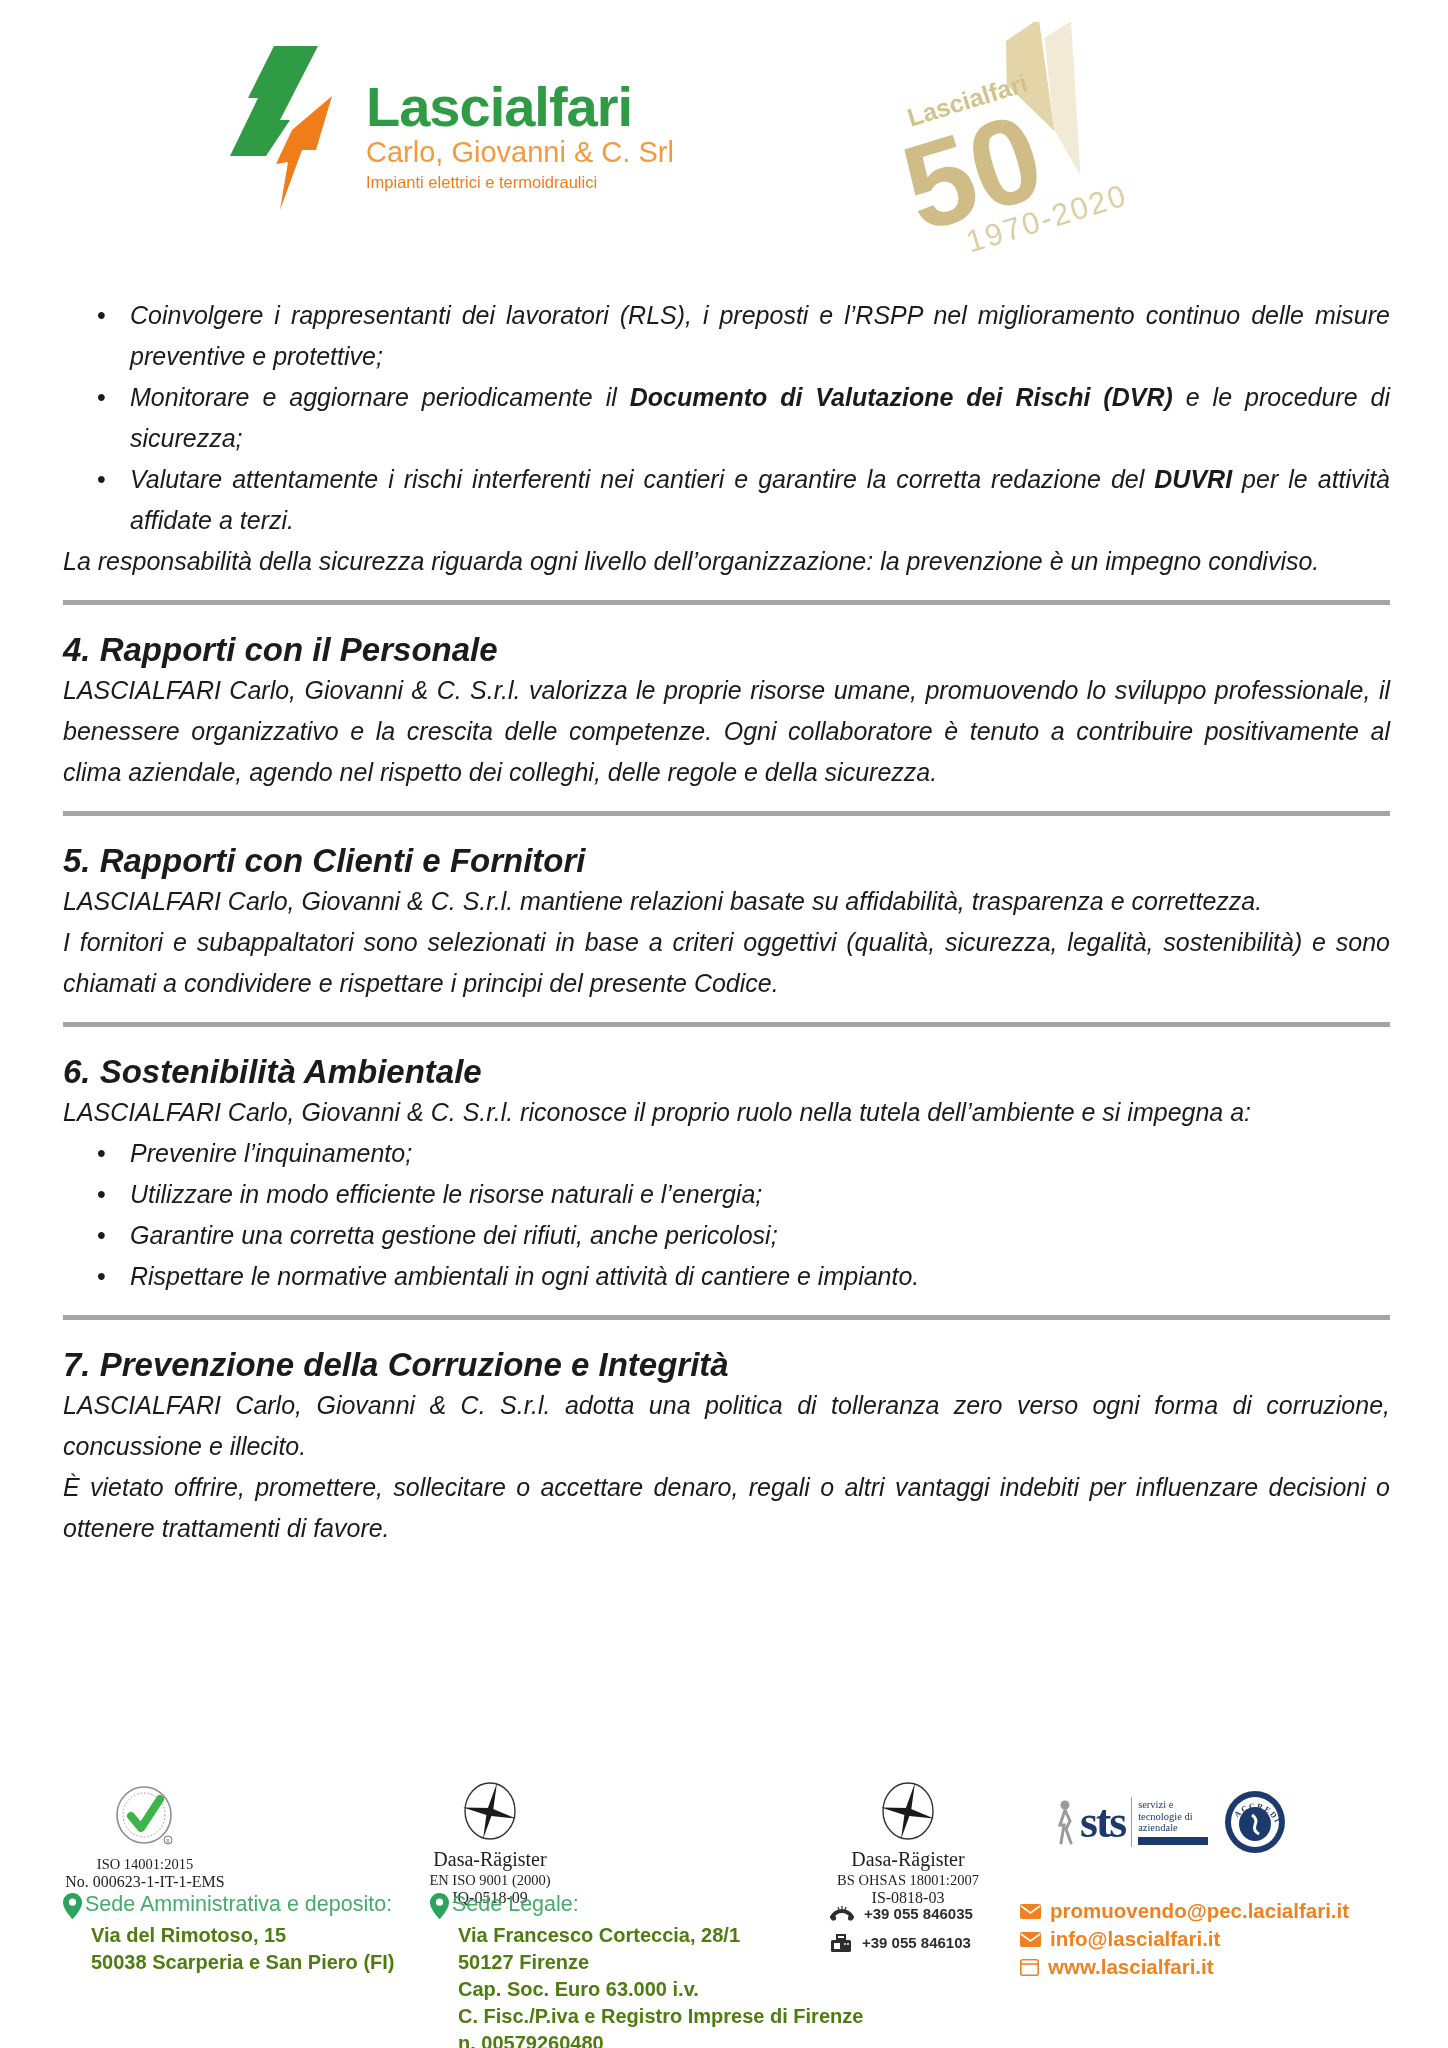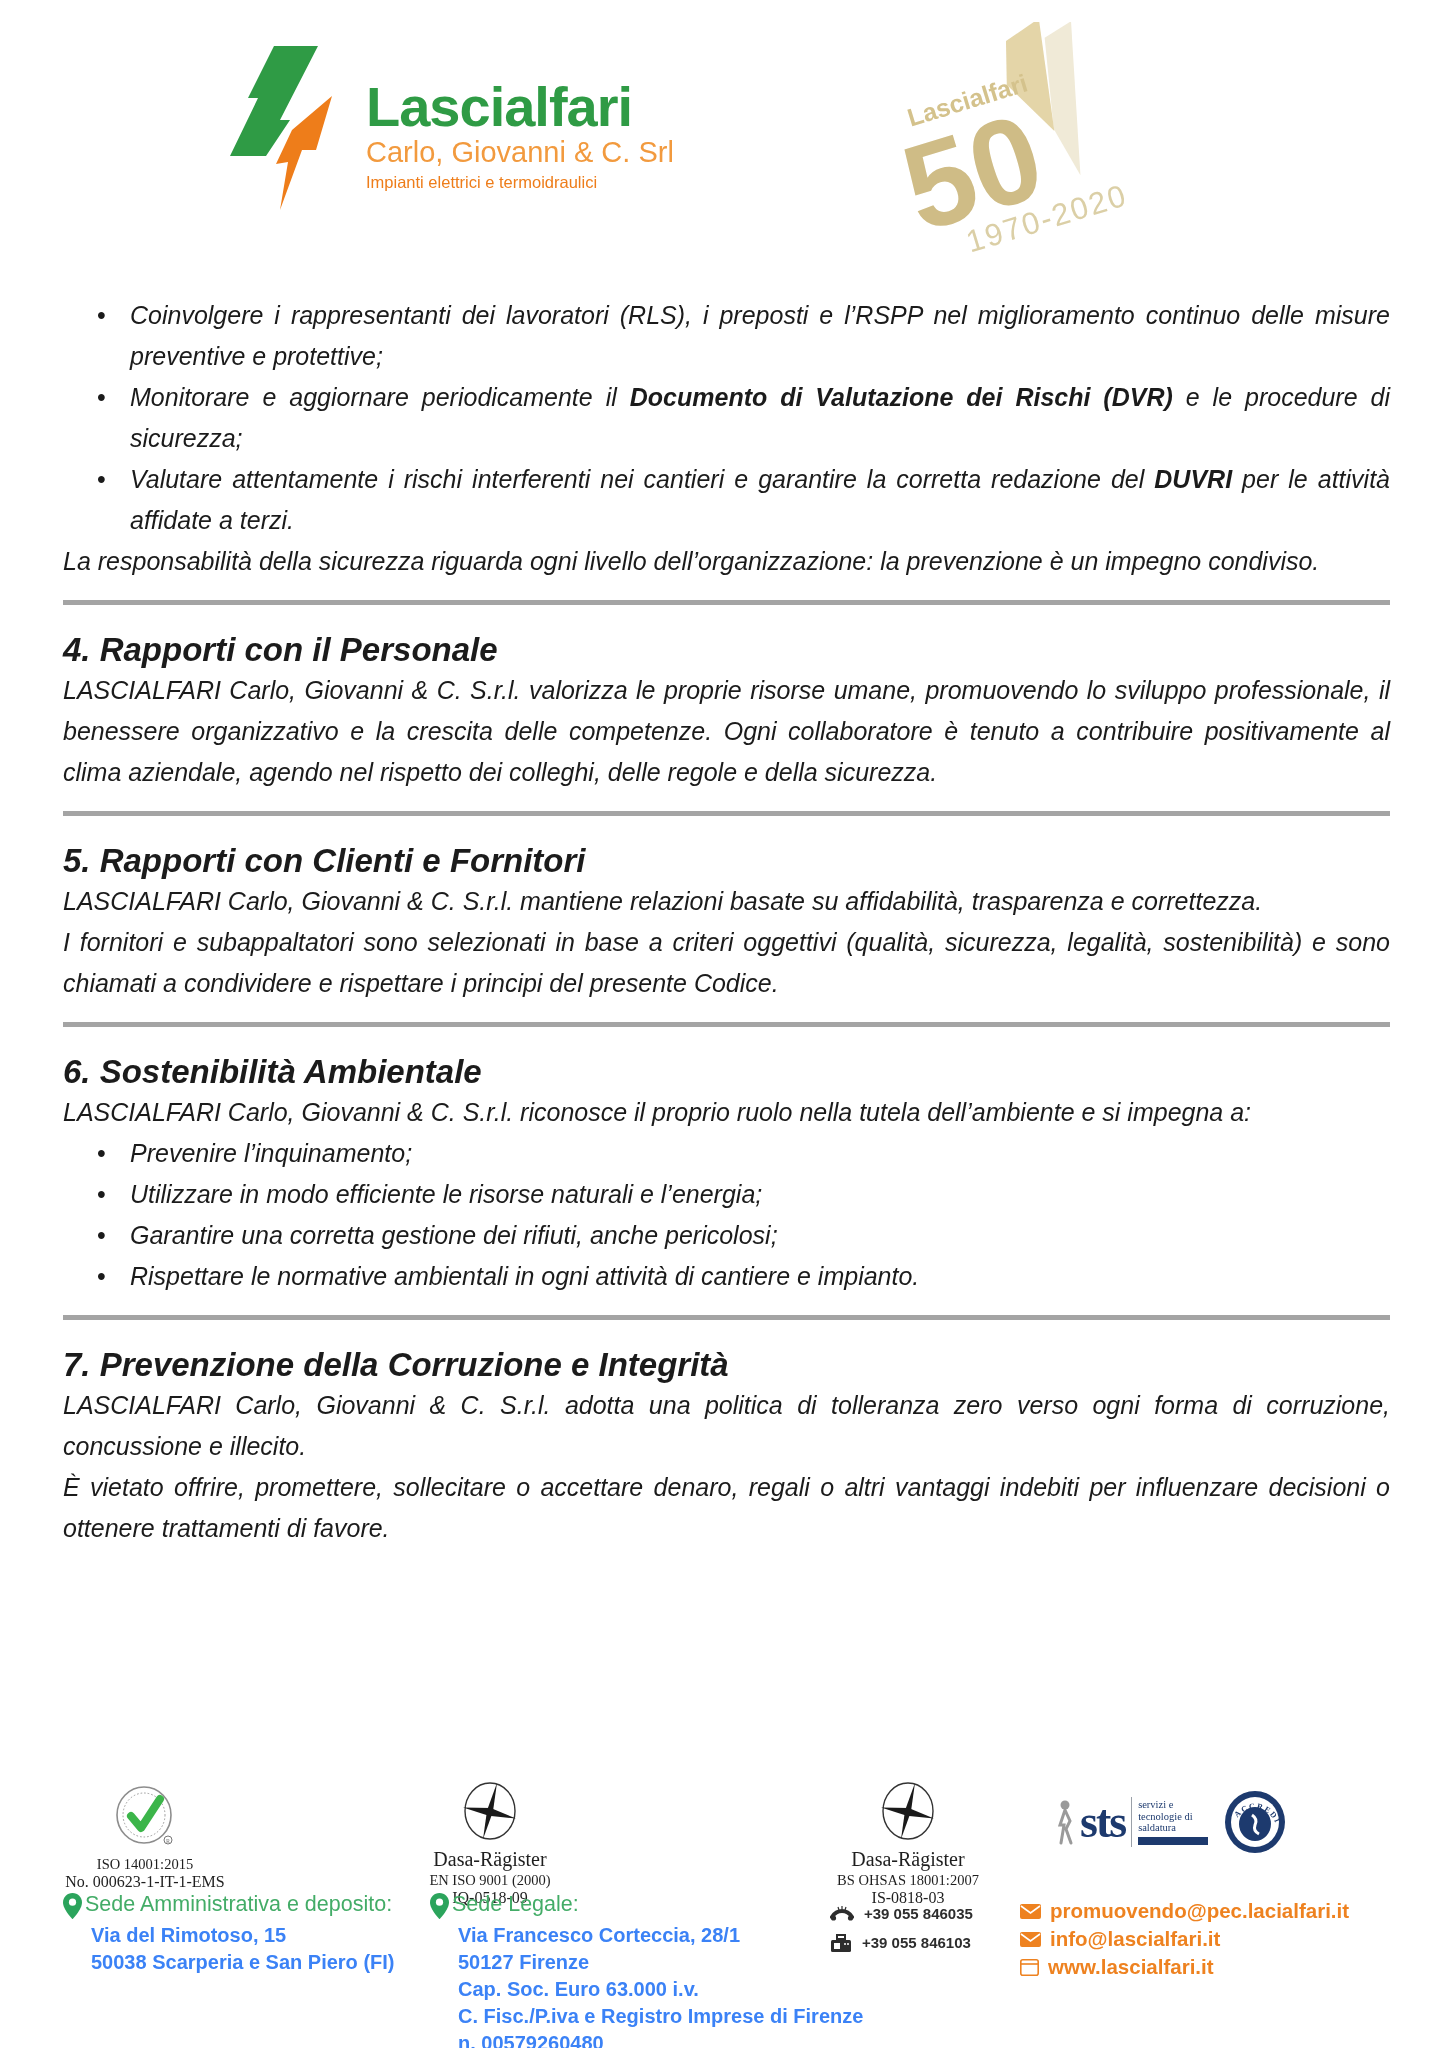--- a/index.html
+++ b/index.html
@@ -41,21 +41,21 @@
             font-family:Liberation Serif, serif;}
   .sts-word{font-size:46px;font-weight:800;color:#1d3a6e;letter-spacing:-2px;line-height:46px;}
   .sts-div{width:1px;height:50px;background:#9aa0a8;}
   .sts-side{width:78px;}
   .sts-sub{font-size:10.5px;line-height:11.5px;color:#1d3a6e;text-align:left;}
   .sts-banner{margin-top:3px;width:70px;height:8px;background:#1d3a6e;}
 
   .col{position:absolute;}
   .loc-label{display:flex;align-items:flex-start;gap:3px;font-size:21.5px;color:#43ac67;
              line-height:26px;margin-bottom:3px;}
-  .loc-line{font-size:20px;font-weight:700;color:#3b82f6;line-height:27px;}
+  .loc-line{font-size:20px;font-weight:700;color:#4d7c0f;line-height:27px;}
   .col-admin{left:63px;top:110px;}
   .col-legal{left:430px;top:110px;}
   .col-phone{left:830px;top:118px;}
   .ph-row{display:flex;align-items:center;gap:10px;font-size:15px;font-weight:700;
           color:#2d2d2d;line-height:29px;}
   .col-links{left:1020px;top:116px;}
   .lnk{display:flex;align-items:center;gap:9px;font-size:20.5px;font-weight:700;
        color:#ee8220;line-height:28px;}
   .pin{flex:0 0 auto;margin-top:2px;}
 </style>
@@ -163,21 +163,21 @@
     </div>
 
     <div class="cert cert-sts">
       <svg width="18" height="46" viewBox="0 0 18 46">
         <circle cx="9" cy="6" r="4.5" fill="#9a9a9a"></circle>
         <path d="M9,11 L4,26 L8,26 L5,44 M9,11 L14,22 L10,30 L15,44" stroke="#9a9a9a" stroke-width="3" fill="none" stroke-linecap="round"></path>
       </svg>
       <span class="sts-word">sts</span>
       <span class="sts-div"></span>
       <span class="sts-side">
-        <span class="sts-sub" style="display:block">servizi e tecnologie di saldatura</span>
+        <span class="sts-sub" style="display:block">servizi e tecnologie di aziendale</span>
         <span class="sts-banner" style="display:block"></span>
       </span>
       <svg width="66" height="66" viewBox="0 0 66 66">
         <ellipse cx="33" cy="33" rx="30" ry="31" fill="#1d3a6e"></ellipse>
         <ellipse cx="33" cy="33" rx="24" ry="25" fill="#ffffff"></ellipse>
         <ellipse cx="33" cy="35" rx="16" ry="17" fill="#1d3a6e"></ellipse>
         <path d="M30,26 q6,4 3,10 q-2,6 4,9" stroke="#fff" stroke-width="3" fill="none"></path>
         <path id="arcA" d="M12,36 A22,23 0 0 1 54,36" fill="none"></path>
         <text font-size="8" font-weight="bold" fill="#1d3a6e" letter-spacing="1.5">
           <textPath href="#arcA" startOffset="8">ACCREDIA</textPath>

